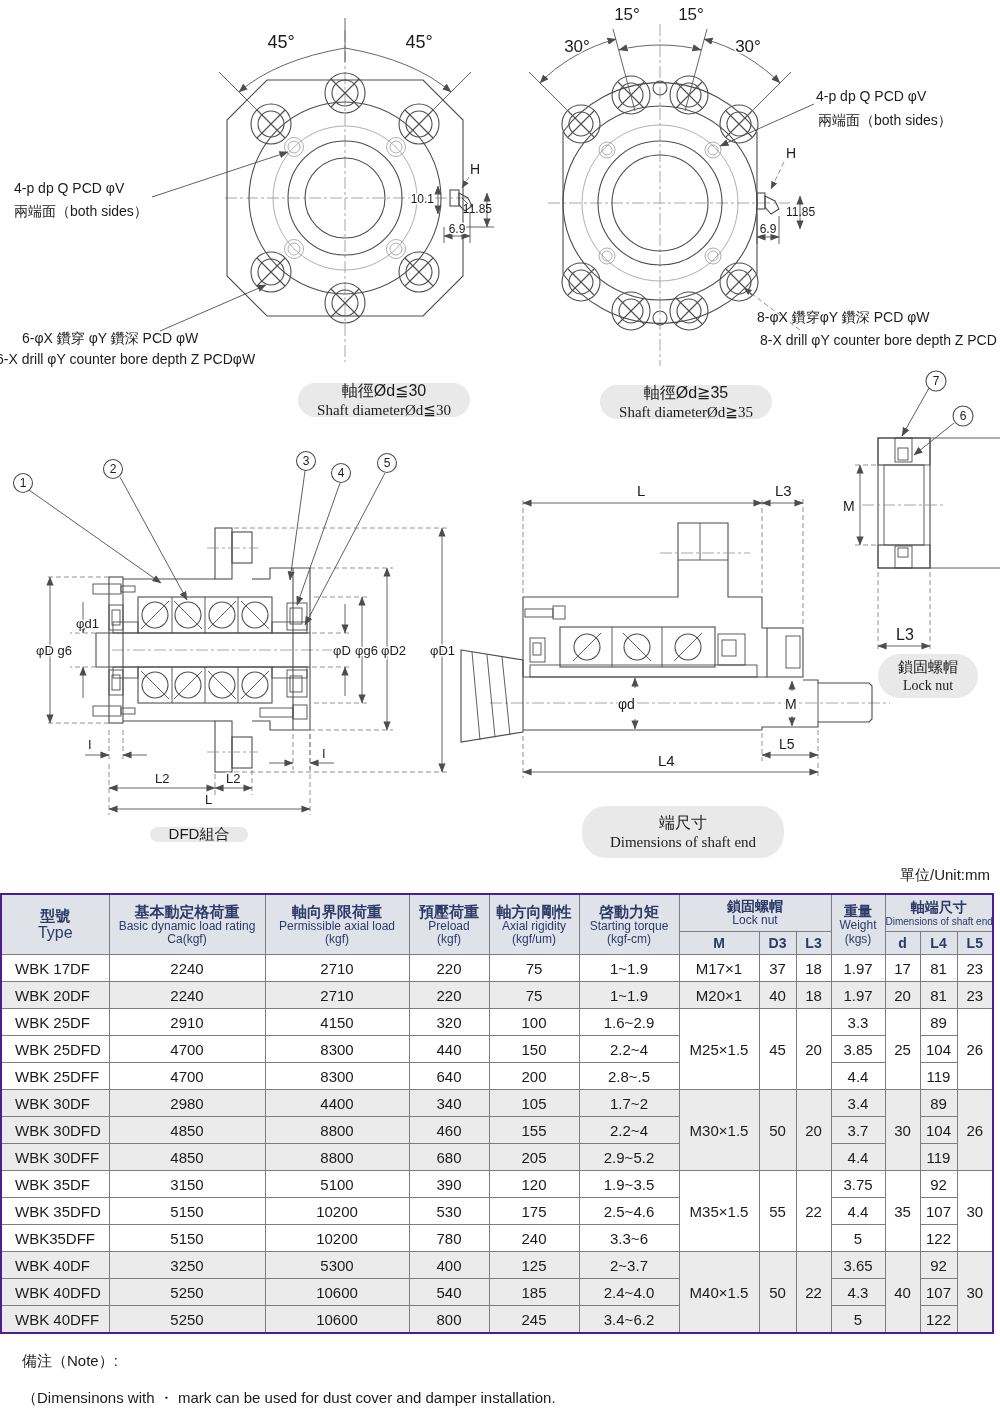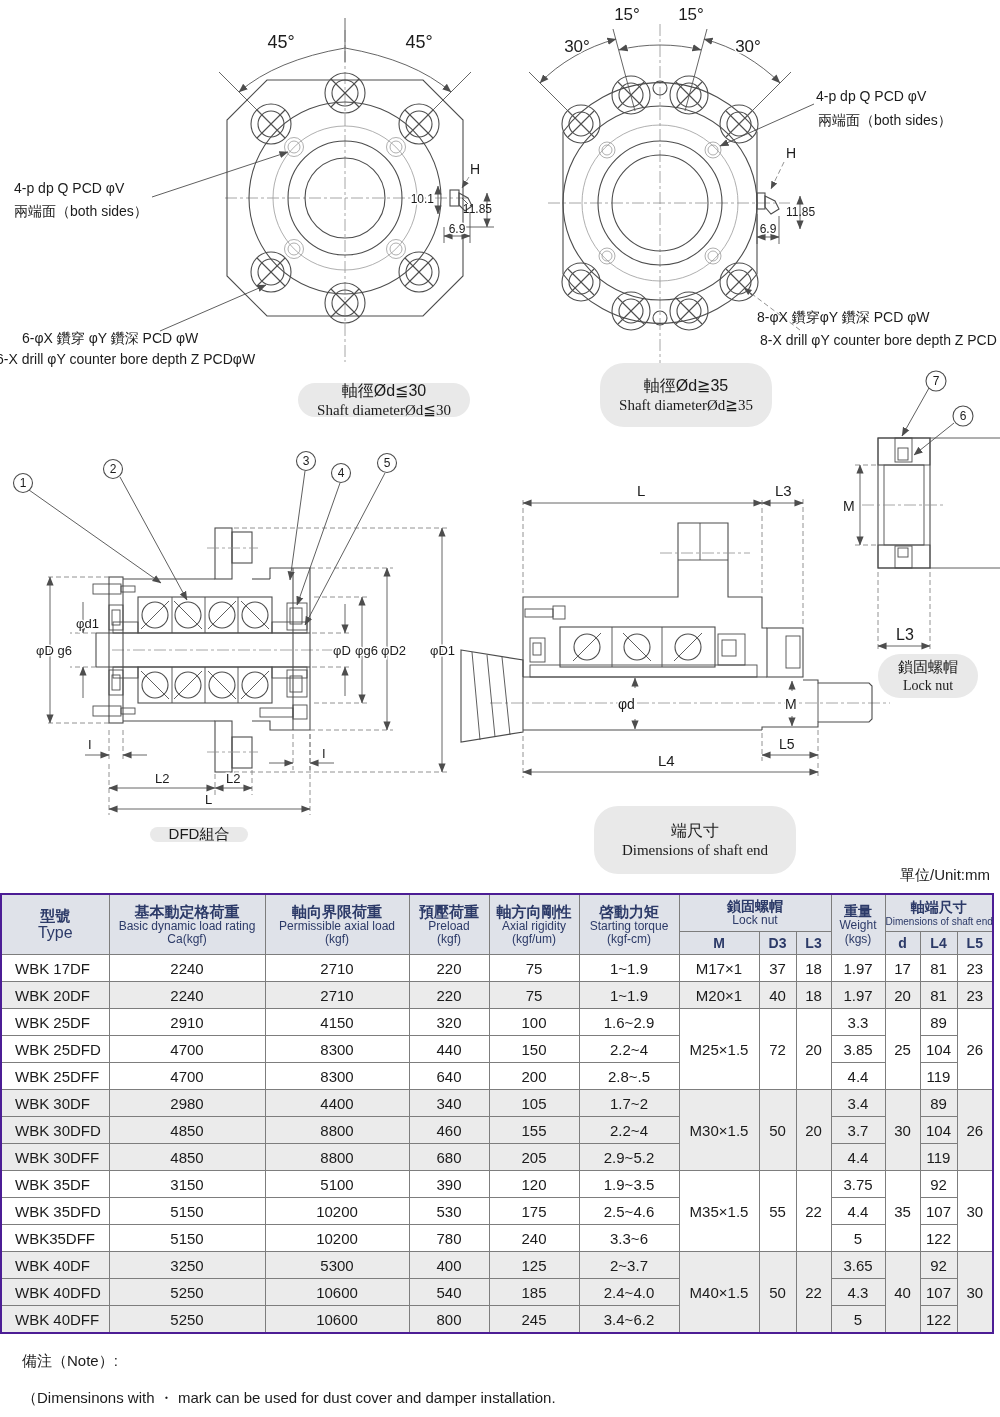--- a/index.html
+++ b/index.html
@@ -255,21 +255,21 @@
       <line class="dd" x1="800" y1="330" x2="744" y2="288" marker-end="url(#a2)"></line>
       <text x="757" y="322" font-size="14">8-φX 鑽穿φY 鑽深 PCD φW</text>
       <text x="760" y="345" font-size="14">8-X drill φY counter bore depth Z PCD φW</text>
     </g>
   </svg>
 
   <div class="badge" style="left:298px;top:383px;width:172px;height:34px">
     <div class="cn">軸徑Ød≦30</div>
     <div class="en">Shaft diameterØd≦30</div>
   </div>
-  <div class="badge" style="left:600px;top:363px;width:172px;height:64px">
+  <div class="badge" style="left:600px;top:385px;width:172px;height:34px">
     <div class="cn">軸徑Ød≧35</div>
     <div class="en">Shaft diameterØd≧35</div>
   </div>
 
   <svg style="left:0;top:420px" width="500" height="460" viewBox="0 420 500 460">
     <defs>
       <marker id="a3" viewBox="0 0 10 10" refX="9.5" refY="5" markerWidth="10" markerHeight="10" orient="auto-start-reverse">
         <path d="M0,1L10,5L0,9z" fill="#4d4d4d"></path>
       </marker>
       <pattern id="h3" width="6" height="6" patternUnits="userSpaceOnUse" patternTransform="rotate(45)">
@@ -548,21 +548,21 @@
     </g>
   </svg>
 
   <div class="badge" style="left:150px;top:827px;width:98px;height:15px;border-radius:16px">
     <div class="cn" style="font-size:15px">DFD組合</div>
   </div>
   <div class="badge" style="left:878px;top:654px;width:100px;height:44px">
     <div class="cn" style="font-size:15px">鎖固螺帽</div>
     <div class="en" style="font-size:14px">Lock nut</div>
   </div>
-  <div class="badge" style="left:594px;top:806px;width:202px;height:68px">
+  <div class="badge" style="left:582px;top:806px;width:202px;height:52px">
     <div class="cn">端尺寸</div>
     <div class="en">Dimensions of shaft end</div>
   </div>
 
   <div class="unit">單位/Unit:mm</div>
 
   <table>
     <colgroup>
       <col style="width:108px">
         <col style="width:156px">
@@ -664,21 +664,21 @@
           <td>23</td>
       </tr>
       <tr>
         <td class="tcol">WBK 25DF</td>
           <td>2910</td>
           <td>4150</td>
           <td>320</td>
           <td>100</td>
           <td>1.6~2.9</td>
           <td rowspan="3">M25×1.5</td>
-          <td rowspan="3">72</td>
+          <td rowspan="3">45</td>
           <td rowspan="3">20</td>
           <td>3.3</td>
           <td rowspan="3">25</td>
           <td>89</td>
           <td rowspan="3">26</td>
       </tr>
       <tr>
         <td class="tcol">WBK 25DFD</td>
           <td>4700</td>
           <td>8300</td>

